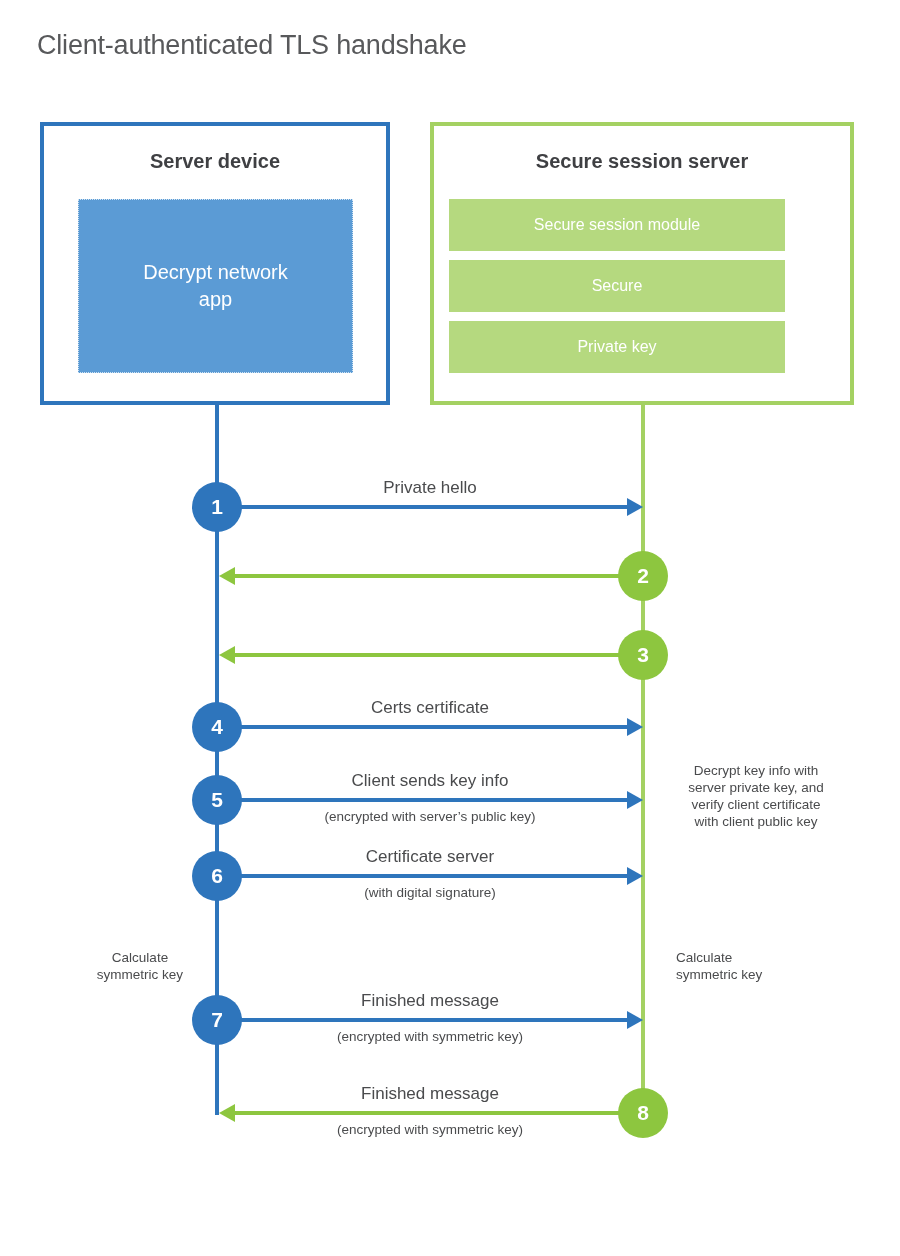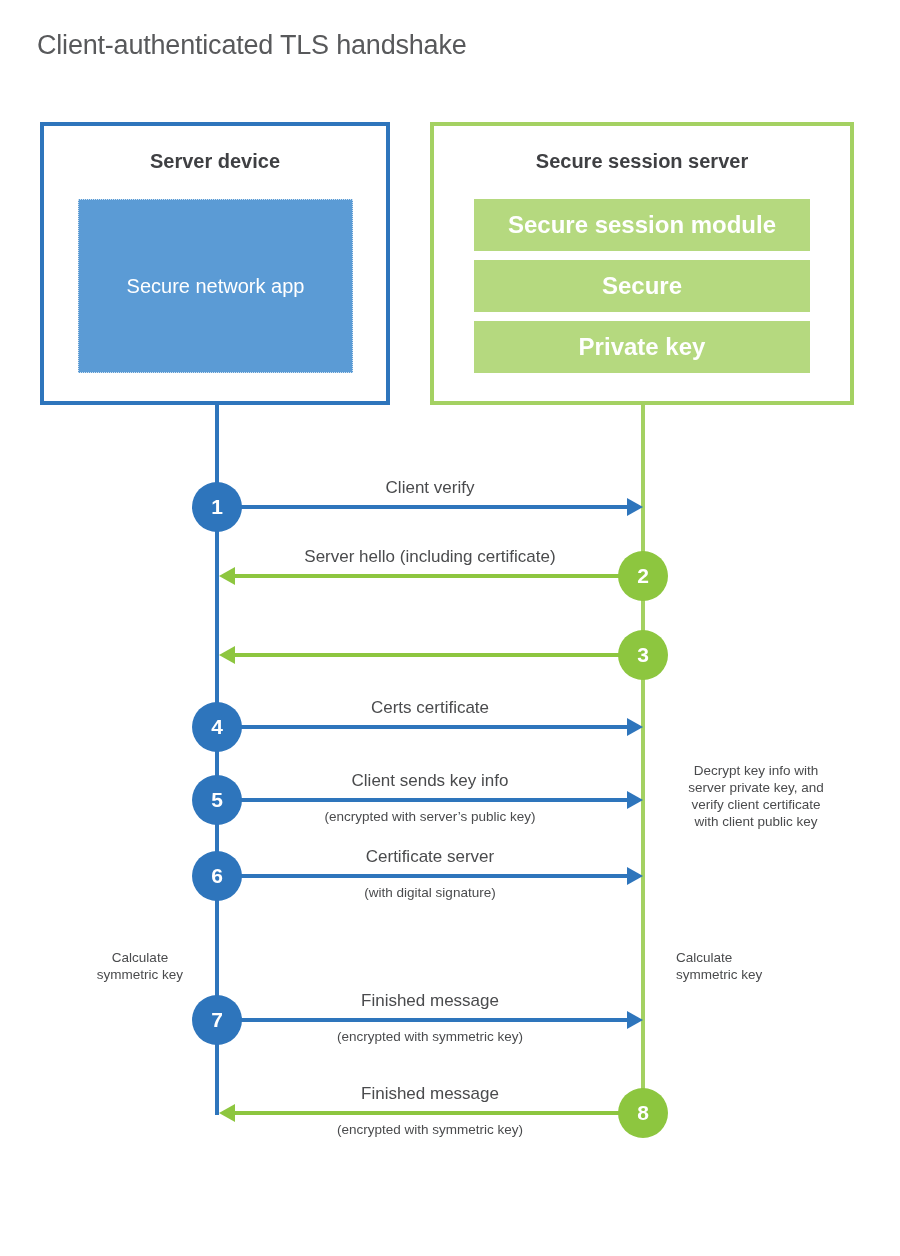--- a/index.html
+++ b/index.html
@@ -18,22 +18,22 @@
   .big-box{position:absolute;top:122px;height:283px;background:#fff;}
   .client-box{left:40px;width:350px;border:4px solid var(--blue);}
   .server-box{left:430px;width:424px;border:4px solid var(--green-border);}
   .box-title{margin-top:24px;text-align:center;font-size:20px;font-weight:700;color:var(--text-dark);}
 
   .app-box{position:absolute;left:78px;top:199px;width:275px;height:174px;
     background:var(--blue-light);border:1px dotted #cfe3f3;
     display:flex;align-items:center;justify-content:center;}
   .app-box .app-text{width:180px;text-align:center;color:#fff;font-size:20px;line-height:27px;}
 
-  .bar{position:absolute;left:474px;width:336px;height:52px;background:var(--green-light);
-    display:flex;align-items:center;justify-content:center;color:#fff;font-size:24px;font-weight:bold;}
+  .bar{position:absolute;left:449px;width:336px;height:52px;background:var(--green-light);
+    display:flex;align-items:center;justify-content:center;color:#fff;font-size:16px;}
   .bar1{top:199px;} .bar2{top:260px;} .bar3{top:321px;}
 
   
   .lifeline{position:absolute;width:4px;}
   .lifeline.blue{left:215px;top:405px;height:710px;background:var(--blue);}
   .lifeline.green{left:641px;top:403px;height:710px;background:var(--green-border);}
 
   
   .arrow{position:absolute;height:4px;}
   .arrow.blue{background:var(--blue);}
@@ -63,38 +63,37 @@
 <body>
 
 <div class="canvas">
 
   <div class="page-title">Client-authenticated TLS handshake</div>
 
   <div class="big-box client-box">
     <div class="box-title">Server device</div>
   </div>
   <div class="app-box">
-    <div class="app-text">Secure network app</div>
+    <div class="app-text">Decrypt network app</div>
   </div>
 
   <div class="big-box server-box">
     <div class="box-title">Secure session server</div>
   </div>
   <div class="bar bar1">Secure session module</div>
   <div class="bar bar2">Secure</div>
   <div class="bar bar3">Private key</div>
 
   <div class="lifeline blue"></div>
   <div class="lifeline green"></div>
 
-  <div class="msg-label" style="top:478px">Client verify</div>
+  <div class="msg-label" style="top:478px">Private hello</div>
   <div class="arrow blue right" style="left:219px;top:505px;width:408px"></div>
   <div class="circle blue" style="left:192px;top:482px">1</div>
 
-  <div class="msg-label" style="top:547px">Server hello (including certificate)</div>
   <div class="arrow green left" style="left:235px;top:574px;width:408px"></div>
   <div class="circle green" style="left:618px;top:551px">2</div>
 
   <div class="arrow green left" style="left:235px;top:653px;width:408px"></div>
   <div class="circle green" style="left:618px;top:630px">3</div>
 
   <div class="msg-label" style="top:698px">Certs certificate</div>
   <div class="arrow blue right" style="left:219px;top:725px;width:408px"></div>
   <div class="circle blue" style="left:192px;top:702px">4</div>
 

